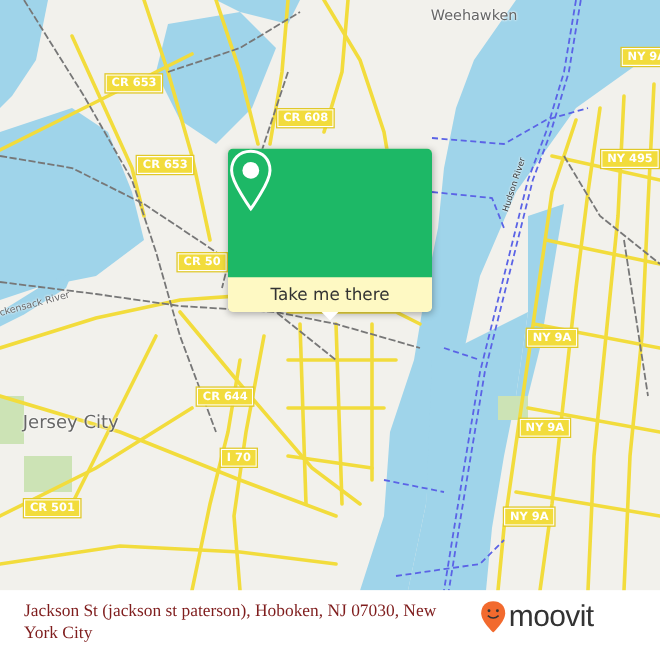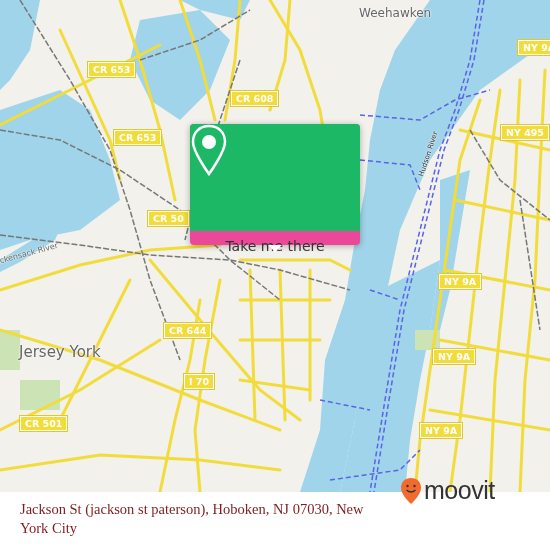--- a/index.html
+++ b/index.html
@@ -1,29 +1,29 @@
 <!DOCTYPE html>
 <html><head>
 <meta charset="utf-8">
 <style>
   html,body{margin:0;padding:0;}
   body{width:550px;height:550px;overflow:hidden;background:#fff;font-family:"DejaVu Sans",sans-serif;position:relative;}
   .map{position:absolute;left:0;top:0;width:550px;height:492px;overflow:hidden;background:#f2f1ec;}
   .map svg{position:absolute;left:0;top:0;}
   .road-label{position:absolute;background:#f2dc3c;border:1px solid #fff;outline:1px solid #e0c829;color:#fff;font-size:9.5px;font-weight:bold;padding:1px 4px;line-height:11px;white-space:nowrap;font-family:"DejaVu Sans",sans-serif;}
   .place-label{position:absolute;color:#666;font-family:"DejaVu Sans",sans-serif;white-space:nowrap;text-shadow:0 0 2px #fff,0 0 2px #fff;}
-  .popup{position:absolute;left:190px;top:124px;width:170px;height:121px;background:#ec4899;border-radius:4px;box-shadow:0 1px 6px rgba(0,0,0,0.3);}
+  .popup{position:absolute;left:190px;top:124px;width:170px;height:136px;background:#fef9c3;border-radius:4px;box-shadow:0 1px 6px rgba(0,0,0,0.3);}
   .popup-top{height:107px;background:#1db866;border-radius:4px 4px 0 0;position:relative;}
   .popup-btn{height:29px;display:flex;align-items:center;justify-content:center;font-size:14px;color:#333;}
   .popup-tail{position:absolute;left:78px;bottom:-7px;width:0;height:0;border-left:7px solid transparent;border-right:7px solid transparent;border-top:7px solid #fff;}
   .pin{position:absolute;left:66px;top:28px;}
   .attrib{position:absolute;left:0;top:468px;height:24px;padding:0 8px;background:rgba(255,255,255,0.8);font-size:11.5px;color:#333;line-height:24px;font-family:"Liberation Sans",sans-serif;}
   .footer{position:absolute;left:0;top:492px;width:550px;height:58px;background:#fff;}
   .address{position:absolute;left:20px;top:500px;width:370px;font-size:14.5px;color:#7f1d1d;line-height:19px;font-family:Liberation Serif, serif;}
-  .logo{position:absolute;left:400px;top:476px;display:flex;align-items:flex-end;}
+  .logo{position:absolute;left:400px;top:500px;display:flex;align-items:flex-start;}
   .logo-text{font-size:25px;color:#333;font-family:"Liberation Sans",sans-serif;letter-spacing:-0.5px;margin-left:2px;}
 </style>
 </head>
 <body>
 
 <div class="map">
   <svg width="550" height="492" viewBox="0 0 550 492">
 
     <path d="M0,0 L40,0 L30,50 L10,80 L0,90 Z" fill="#9fd4ea"></path>
     <path d="M0,110 L60,90 L90,110 L110,160 L120,200 L80,230 L30,240 L0,250 Z" fill="#9fd4ea"></path>
@@ -100,21 +100,21 @@
   <span class="road-label" style="left:164px;top:297px;margin-top:26px;">CR 644</span>
   <span class="road-label" style="left:184px;top:374px;">I 70</span>
   <span class="road-label" style="left:20px;top:416px;text-align:center;">CR 501</span>
   <span class="road-label" style="left:518px;top:40px;">NY 9A</span>
   <span class="road-label" style="left:501px;top:125px;">NY 495</span>
   <span class="road-label" style="left:439px;top:274px;">NY 9A</span>
   <span class="road-label" style="left:433px;top:349px;">NY 9A</span>
   <span class="road-label" style="left:420px;top:423px;">NY 9A</span>
 
   <span class="place-label" style="left:359px;top:6px;font-size:12px;">Weehawken</span>
-  <span class="place-label" style="left:19px;top:343px;font-size:15px;">Jersey York</span>
+  <span class="place-label" style="left:19px;top:343px;font-size:15px;">Jersey City</span>
   <span class="place-label" style="left:-12px;top:250px;font-size:8px;transform:rotate(-15deg);">Hackensack River</span>
   <span class="place-label" style="left:405px;top:150px;font-size:7px;transform:rotate(-72deg);color:#333;">Hudson River</span>
 
   <div class="popup">
     <div class="popup-top">
       <svg class="pin" width="38" height="54" viewBox="0 0 38 54">
         <path d="M19,2 C9,2 3,9 3,18 C3,28 19,50 19,50 C19,50 35,28 35,18 C35,9 29,2 19,2 Z" fill="none" stroke="#fff" stroke-width="2.5"></path>
         <circle cx="19" cy="18" r="7" fill="#fff"></circle>
       </svg>
     </div>

